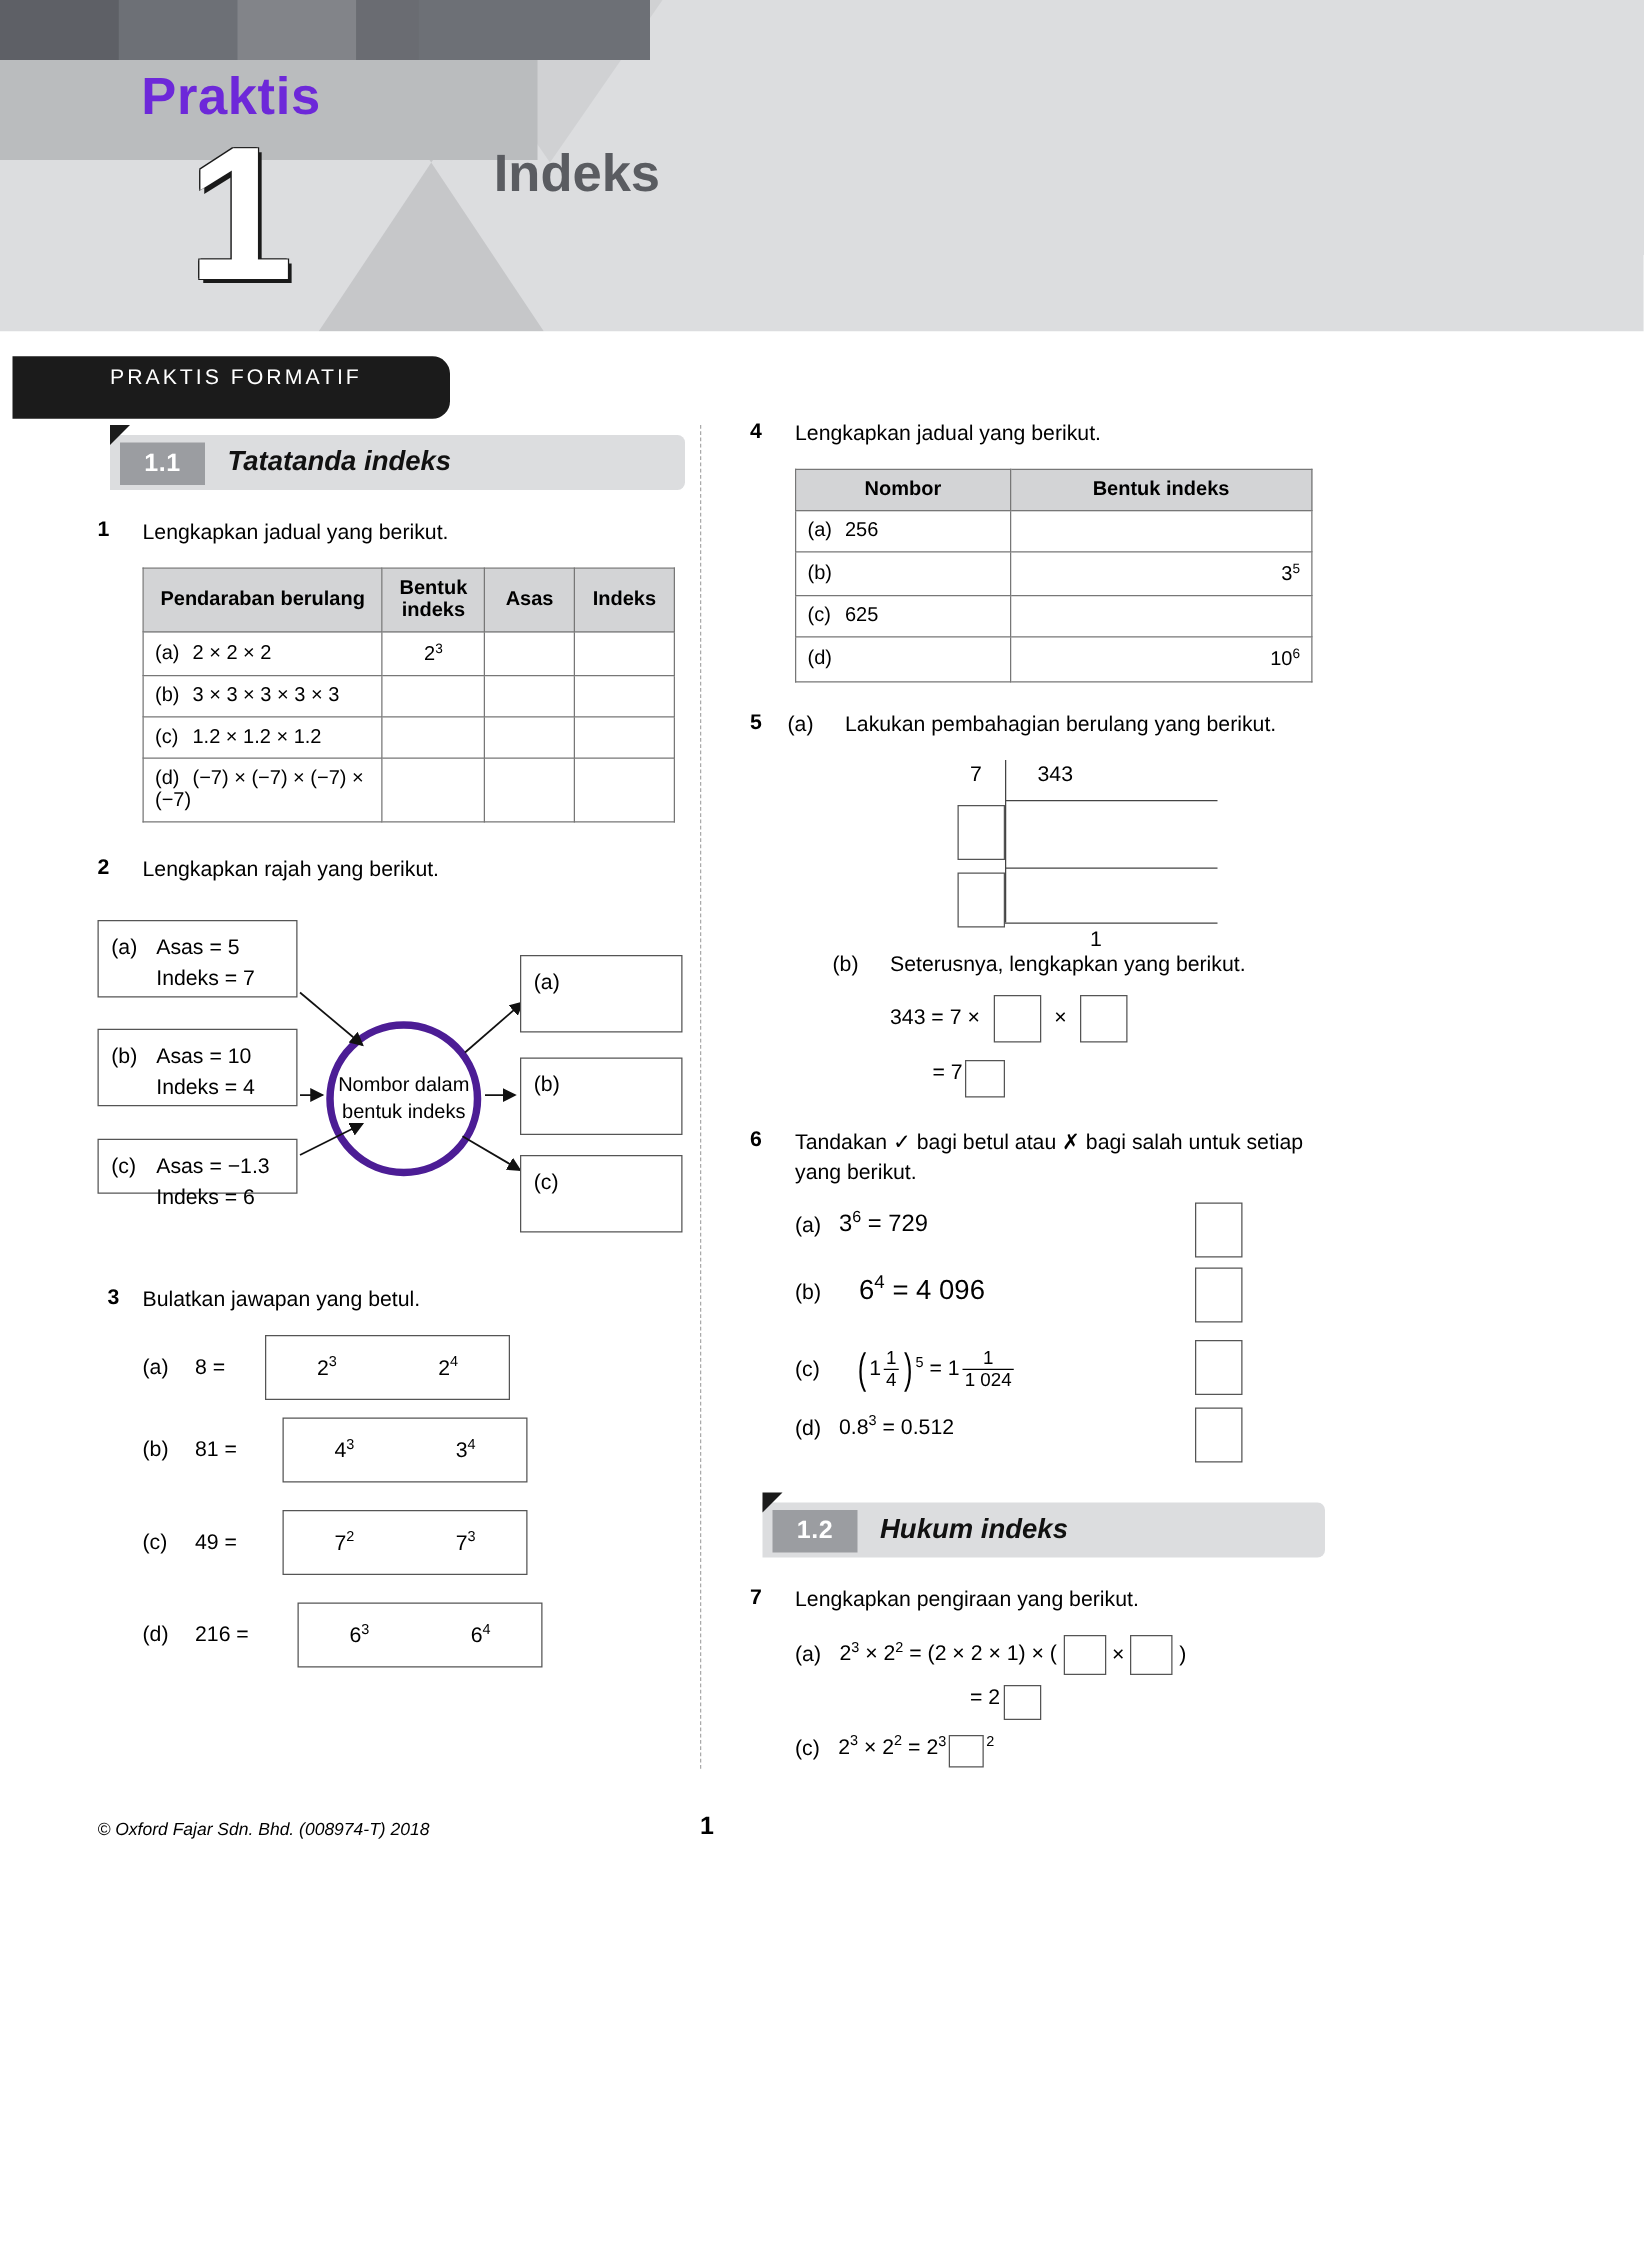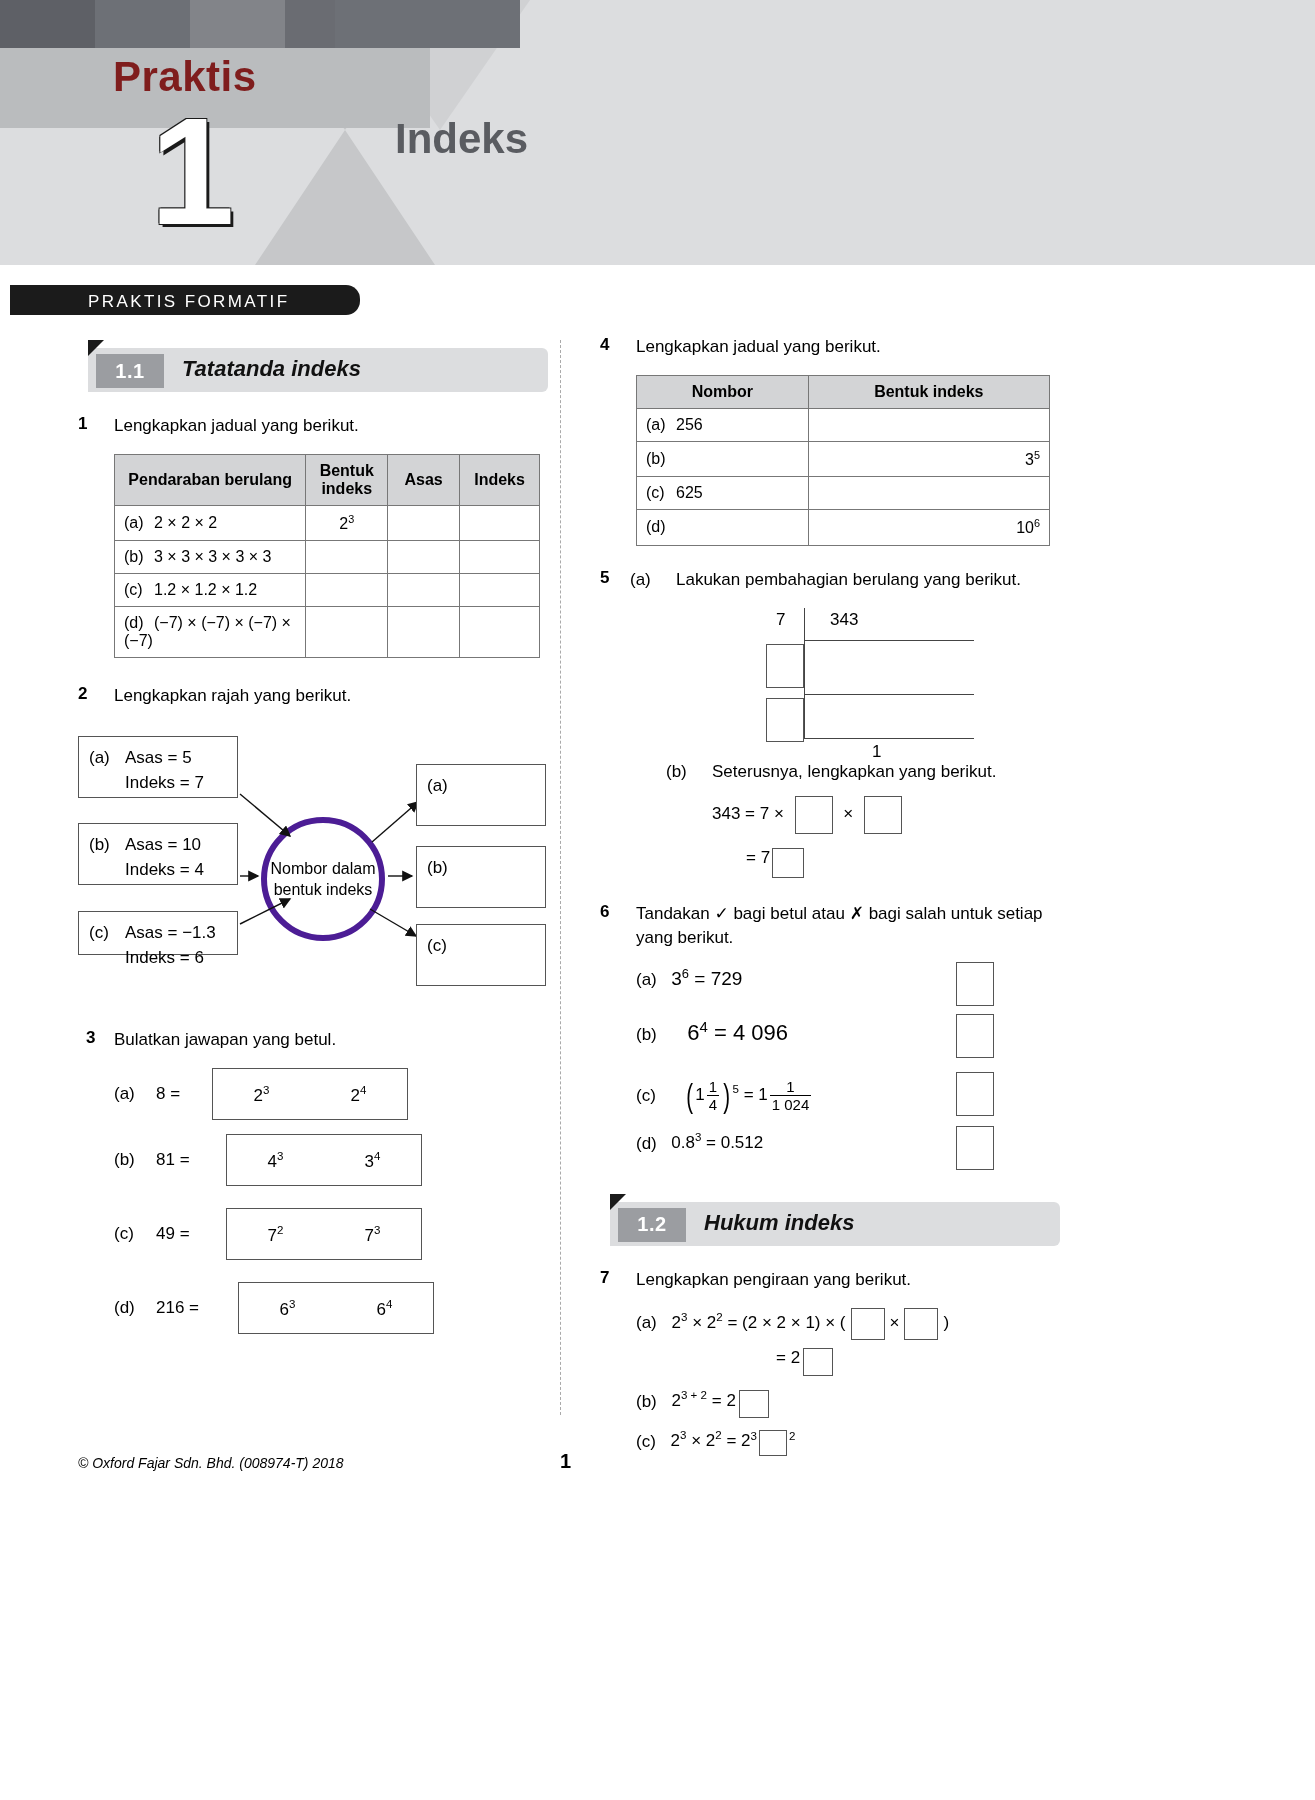--- a/index.html
+++ b/index.html
@@ -18,29 +18,29 @@
   .bn-dark-b { position:absolute; left:190px; top:0; width:95px; height:48px; background:#828489; }
   .bn-dark-c { position:absolute; left:285px; top:0; width:50px; height:48px; background:#6a6c72; }
   .bn-mid-strip { position:absolute; left:0; top:48px; width:430px; height:80px; background:#babcbe; }
   .bn-x1 { position:absolute; left:255px; top:0; width:0;height:0;
       border-top:130px solid #c6c7c9; border-left:90px solid transparent; border-right:90px solid transparent; }
   .bn-x2 { position:absolute; left:255px; top:130px; width:0;height:0;
       border-bottom:135px solid #c6c7c9; border-left:90px solid transparent; border-right:90px solid transparent; }
   .bn-x3 { position:absolute; left:350px; top:0; width:0;height:0;
       border-top:130px solid #d0d1d3; border-left:90px solid transparent; border-right:90px solid transparent; }
   .bn-praktis { position:absolute; left:113px; top:48px; font-size:42px; font-weight:bold;
-      color:#7f1d1d; letter-spacing:.5px; line-height:58px; }
+      color:#6d28d9; letter-spacing:.5px; line-height:58px; }
   .bn-num { position:absolute; left:150px; top:95px; font-size:152px; font-weight:bold;
       color:#ffffff; line-height:152px;
       text-shadow: 3px 3px 0 #1a1a1a, -1px -1px 0 #1a1a1a, 1px -1px 0 #1a1a1a, -1px 1px 0 #1a1a1a; }
   .bn-title { position:absolute; left:395px; top:110px; font-size:42px; font-weight:bold;
       color:#5a5c61; line-height:58px; }
 
   
-  .formatif-tab { position:absolute; left:10px; top:285px; width:350px; height:30px;
+  .formatif-tab { position:absolute; left:10px; top:285px; width:350px; height:50px;
       background:#1b1b1b; border-radius:0 14px 14px 0; }
   .formatif-tab span { position:absolute; left:78px; top:7px; color:#fff;
       font-size:17px; letter-spacing:2.4px; }
 
   
   .col-left  { position:absolute; left:78px; top:340px; width:470px; }
   .col-right { position:absolute; left:600px; top:335px; width:460px; }
   .divider { position:absolute; left:560px; top:340px; width:0; height:1075px;
       border-left:1px dashed #aaa; }
 
@@ -378,24 +378,20 @@
   </div>
 
   <div style="margin-left:36px; margin-top:14px; font-size:17px;">
     <span>(a)</span>
     <span style="margin-left:10px;"><span>2</span><sup>3</sup> <span>× 2</span><sup>2</sup> <span>= (2 × 2 × 1) × (</span></span><span class="bx" style="width:34px;height:32px; margin:0 5px;"></span><span>×</span><span class="bx" style="width:34px;height:32px; margin:0 5px;"></span><span>)</span>
   </div>
   <div style="margin-left:176px; margin-top:8px; font-size:17px;">
     <span>= 2</span><span class="bx" style="width:30px;height:28px; margin-left:3px; vertical-align:top;"></span>
   </div>
 
-  <div style="margin-left:36px; margin-top:14px; font-size:17px;">
-    <span>(b)</span>
-    <span style="margin-left:10px;"><span>2</span><sup>3 + 2</sup> <span>= 2</span></span><span class="bx" style="width:30px;height:28px; margin-left:3px; vertical-align:top;"></span>
-  </div>
 
   <div style="margin-left:36px; margin-top:12px; font-size:17px;">
     <span>(c)</span>
     <span style="margin-left:10px;"><span>2</span><sup>3</sup> <span>× 2</span><sup>2</sup> <span>= 2</span></span><sup>3</sup><span class="bx" style="width:28px;height:26px; margin:0 2px; vertical-align:top;"></span><sup>2</sup>
   </div>
 
 </div>
 
 <div class="footer">© Oxford Fajar Sdn. Bhd. (008974-T) 2018</div>
 <div class="pageno">1</div>

